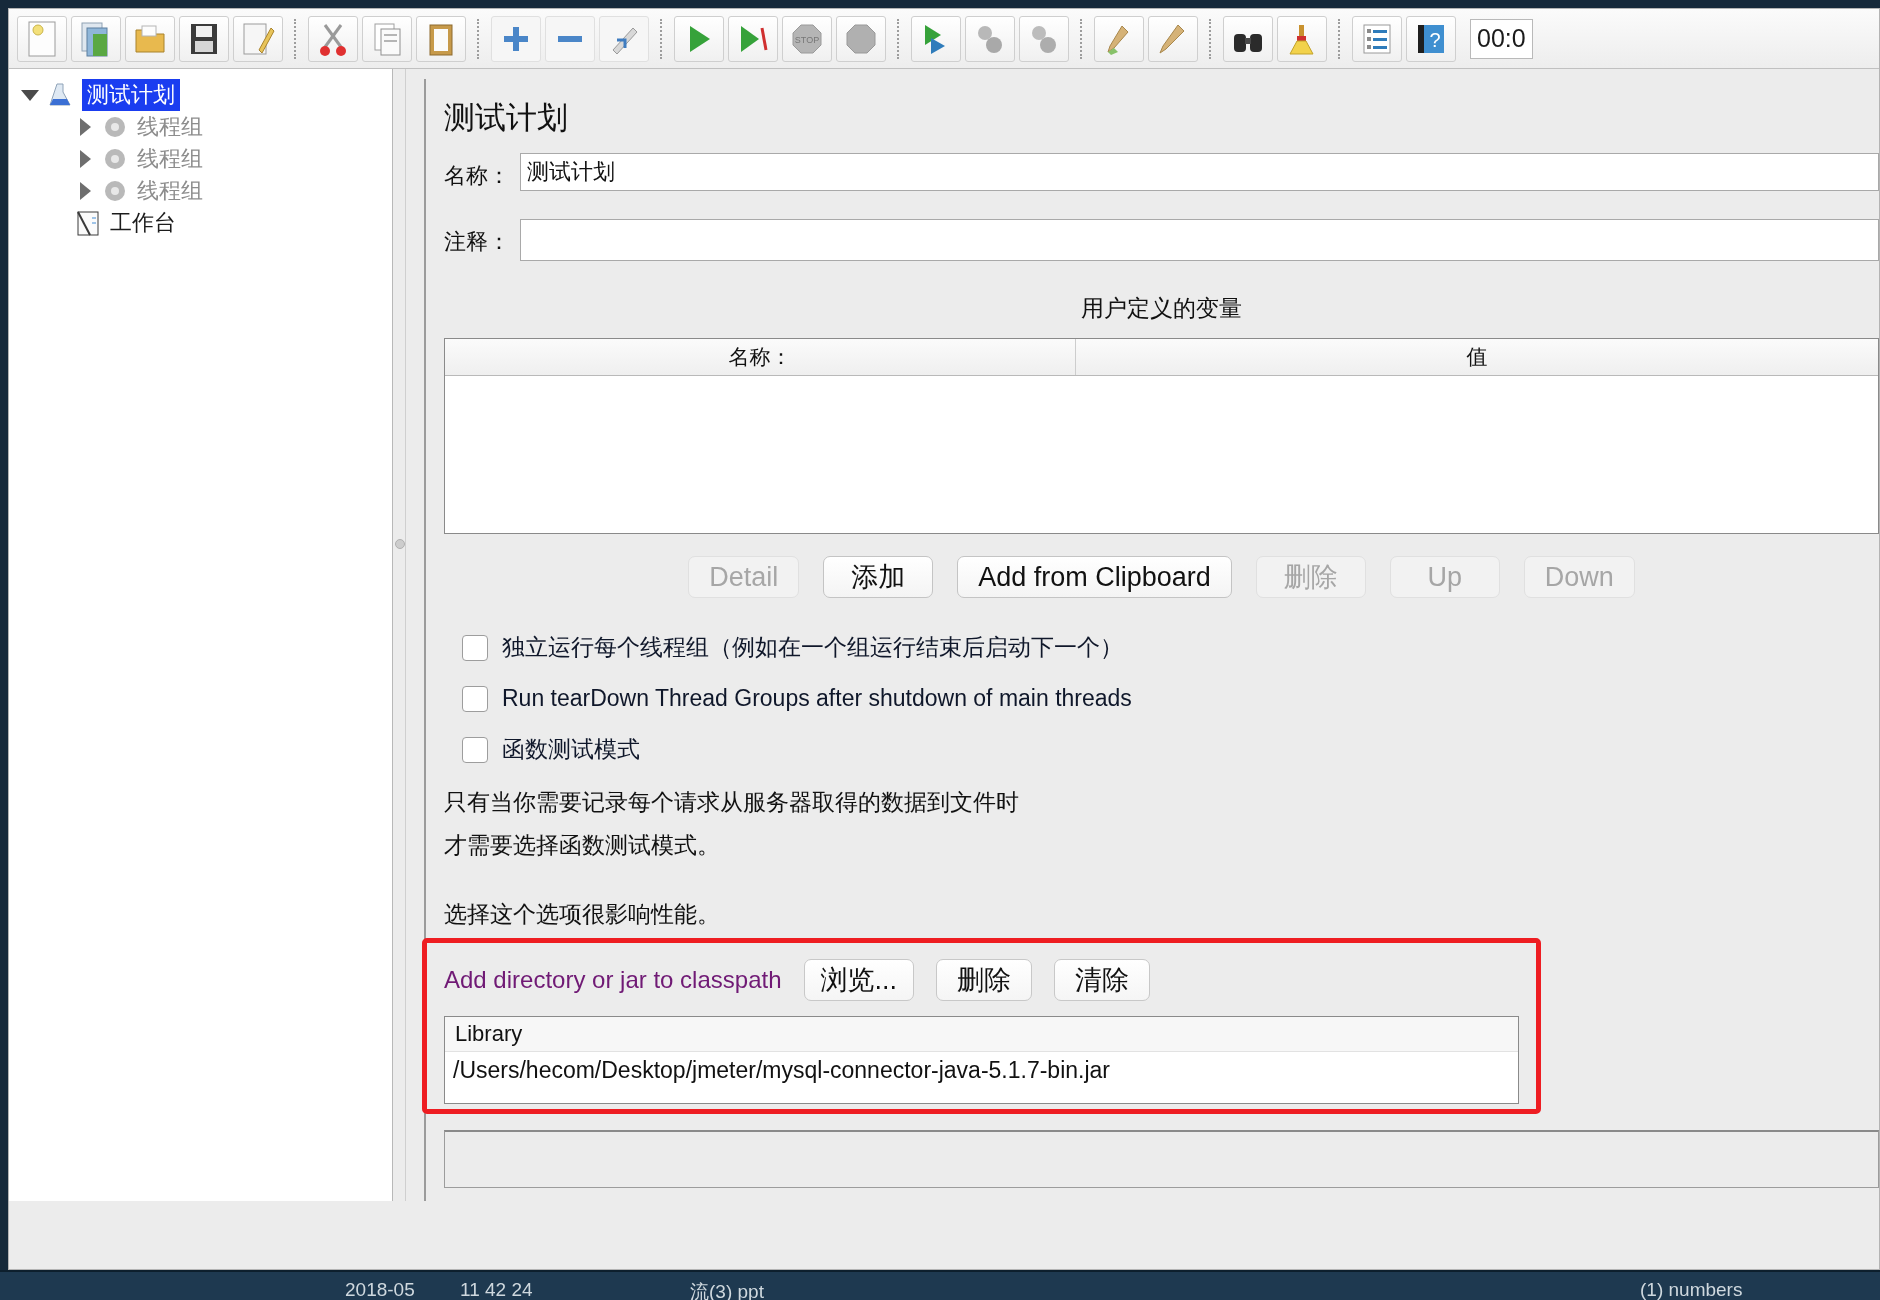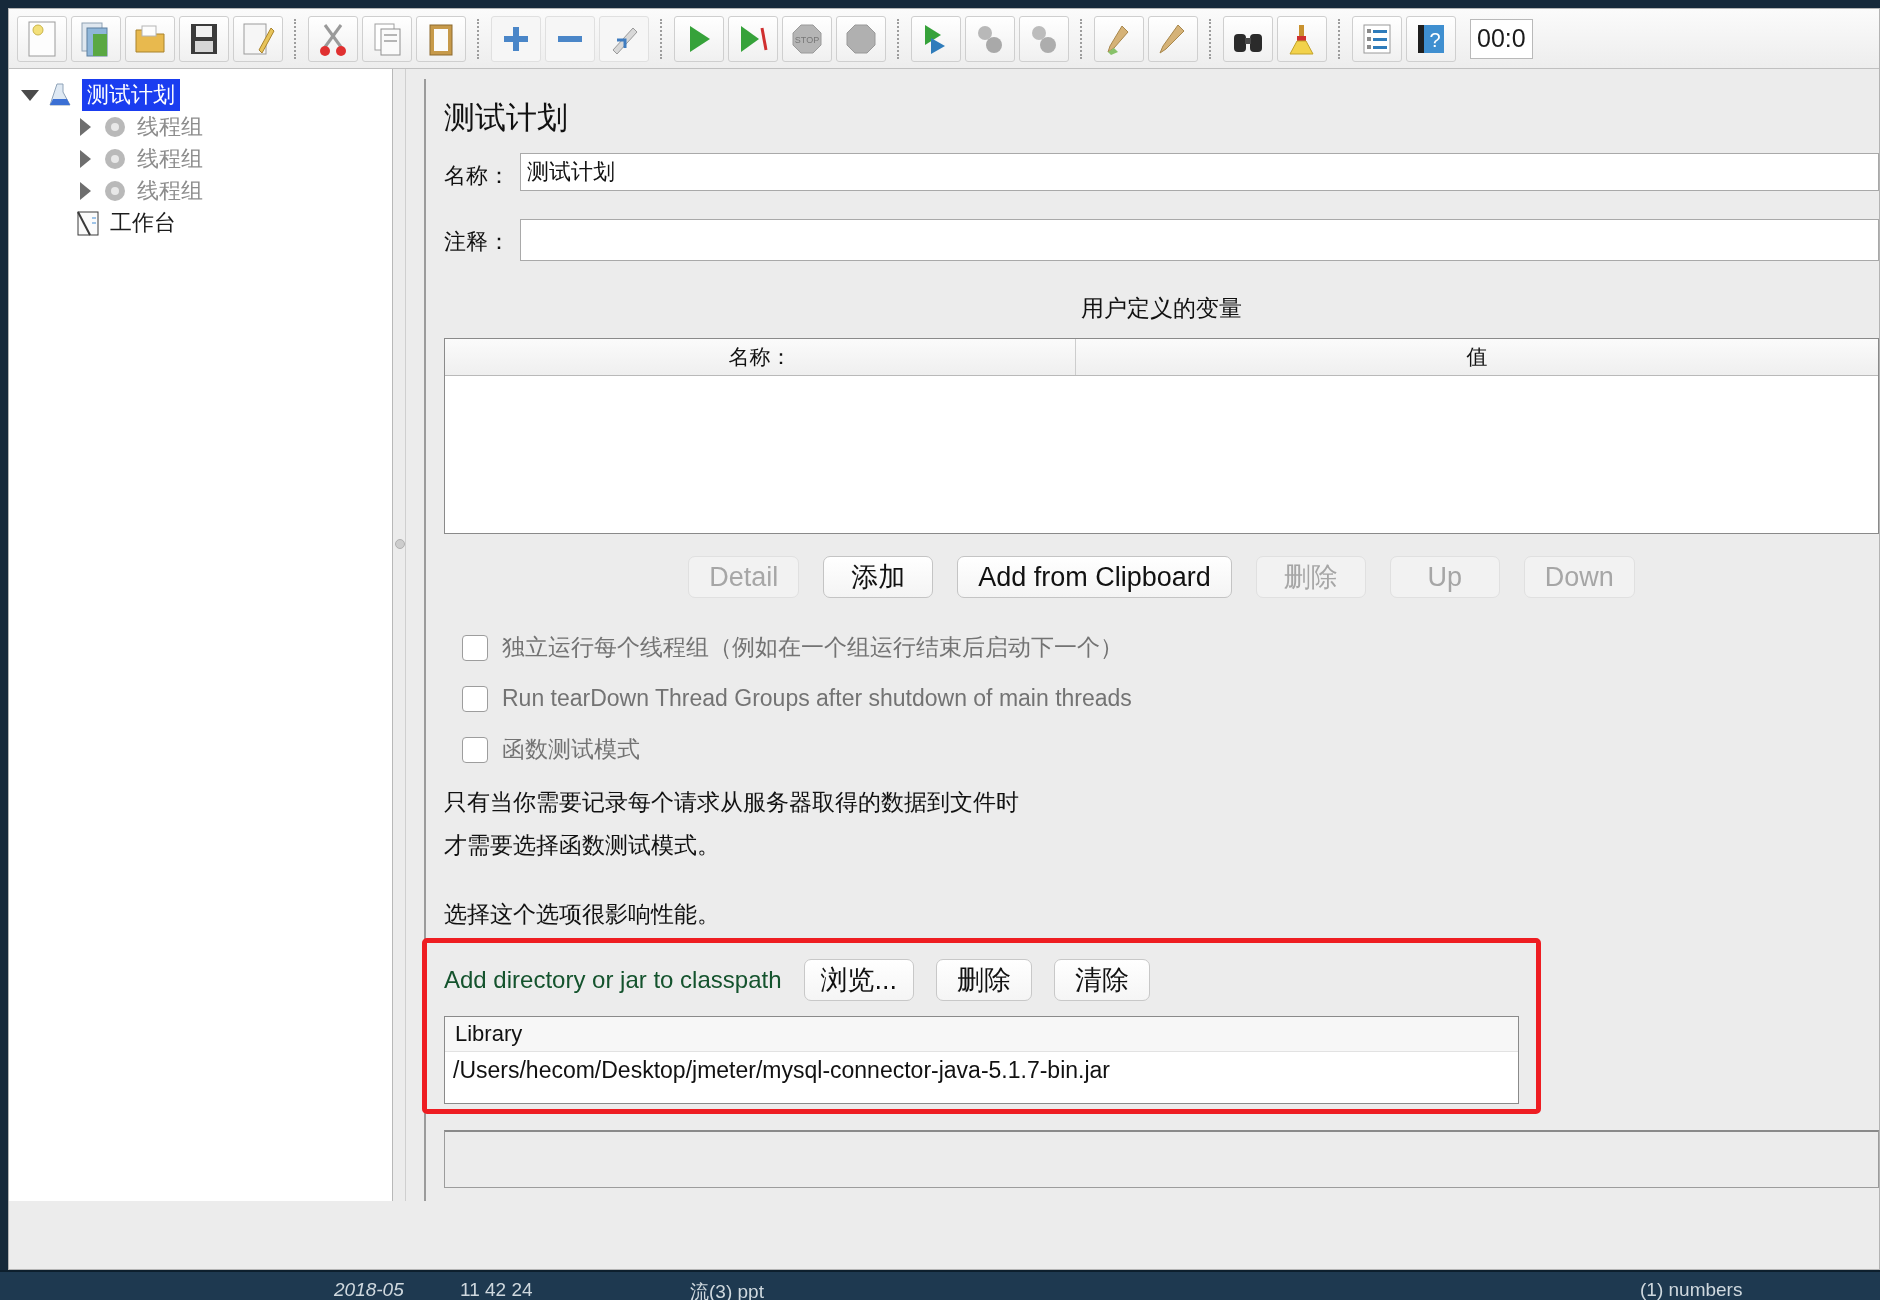--- a/index.html
+++ b/index.html
@@ -292,21 +292,21 @@
   .chk-box {
     width:24px;height:24px;
     border:1px solid #9d9d9d;
     border-radius:4px;
     background:#fff;
     margin-right:14px;
     flex:0 0 auto;
   }
   .chk-label {
     font-size:23px;
-    color:#737373;
+    color:#0f172a;
     white-space:nowrap;
   }
 
   .help-text {
     font-size:23px;
     color:#111;
     line-height:31px;
     margin-top:12px;
   }
   .help-gap { height:26px; }
@@ -324,21 +324,21 @@
     border:5px solid #ee1d22;
     border-radius:5px;
     pointer-events:none;
   }
   .cp-row {
     display:flex; align-items:center;
     gap:22px;
     height:56px;
   }
   .cp-label {
-    font-size:24px; color:#14532d;
+    font-size:24px; color:#701a75;
     white-space:nowrap;
   }
   .cp-btn {
     height:42px;
     min-width:96px;
     border:1px solid #c8c8c8;
     border-radius:7px;
     background:linear-gradient(#ffffff,#f5f5f5);
     font-size:27px;
     color:#111;
@@ -720,19 +720,19 @@
           </div>
 
           <div class="bottom-blank"></div>
 
         </div>
       </div>
     </div>
   </div>
 
   <div class="desktop-bottom">
-    <div class="statusbar-text" style="left:334px;font-style:italic;">2018-05</div>
+    <div class="statusbar-text" style="left:345px;">2018-05</div>
     <div class="statusbar-text" style="left:460px;">11 42 24</div>
     <div class="statusbar-text" style="left:690px;">流(3) ppt</div>
     <div class="statusbar-text" style="left:1640px;">(1) numbers</div>
   </div>
 
 </div>
 
 </body></html>

